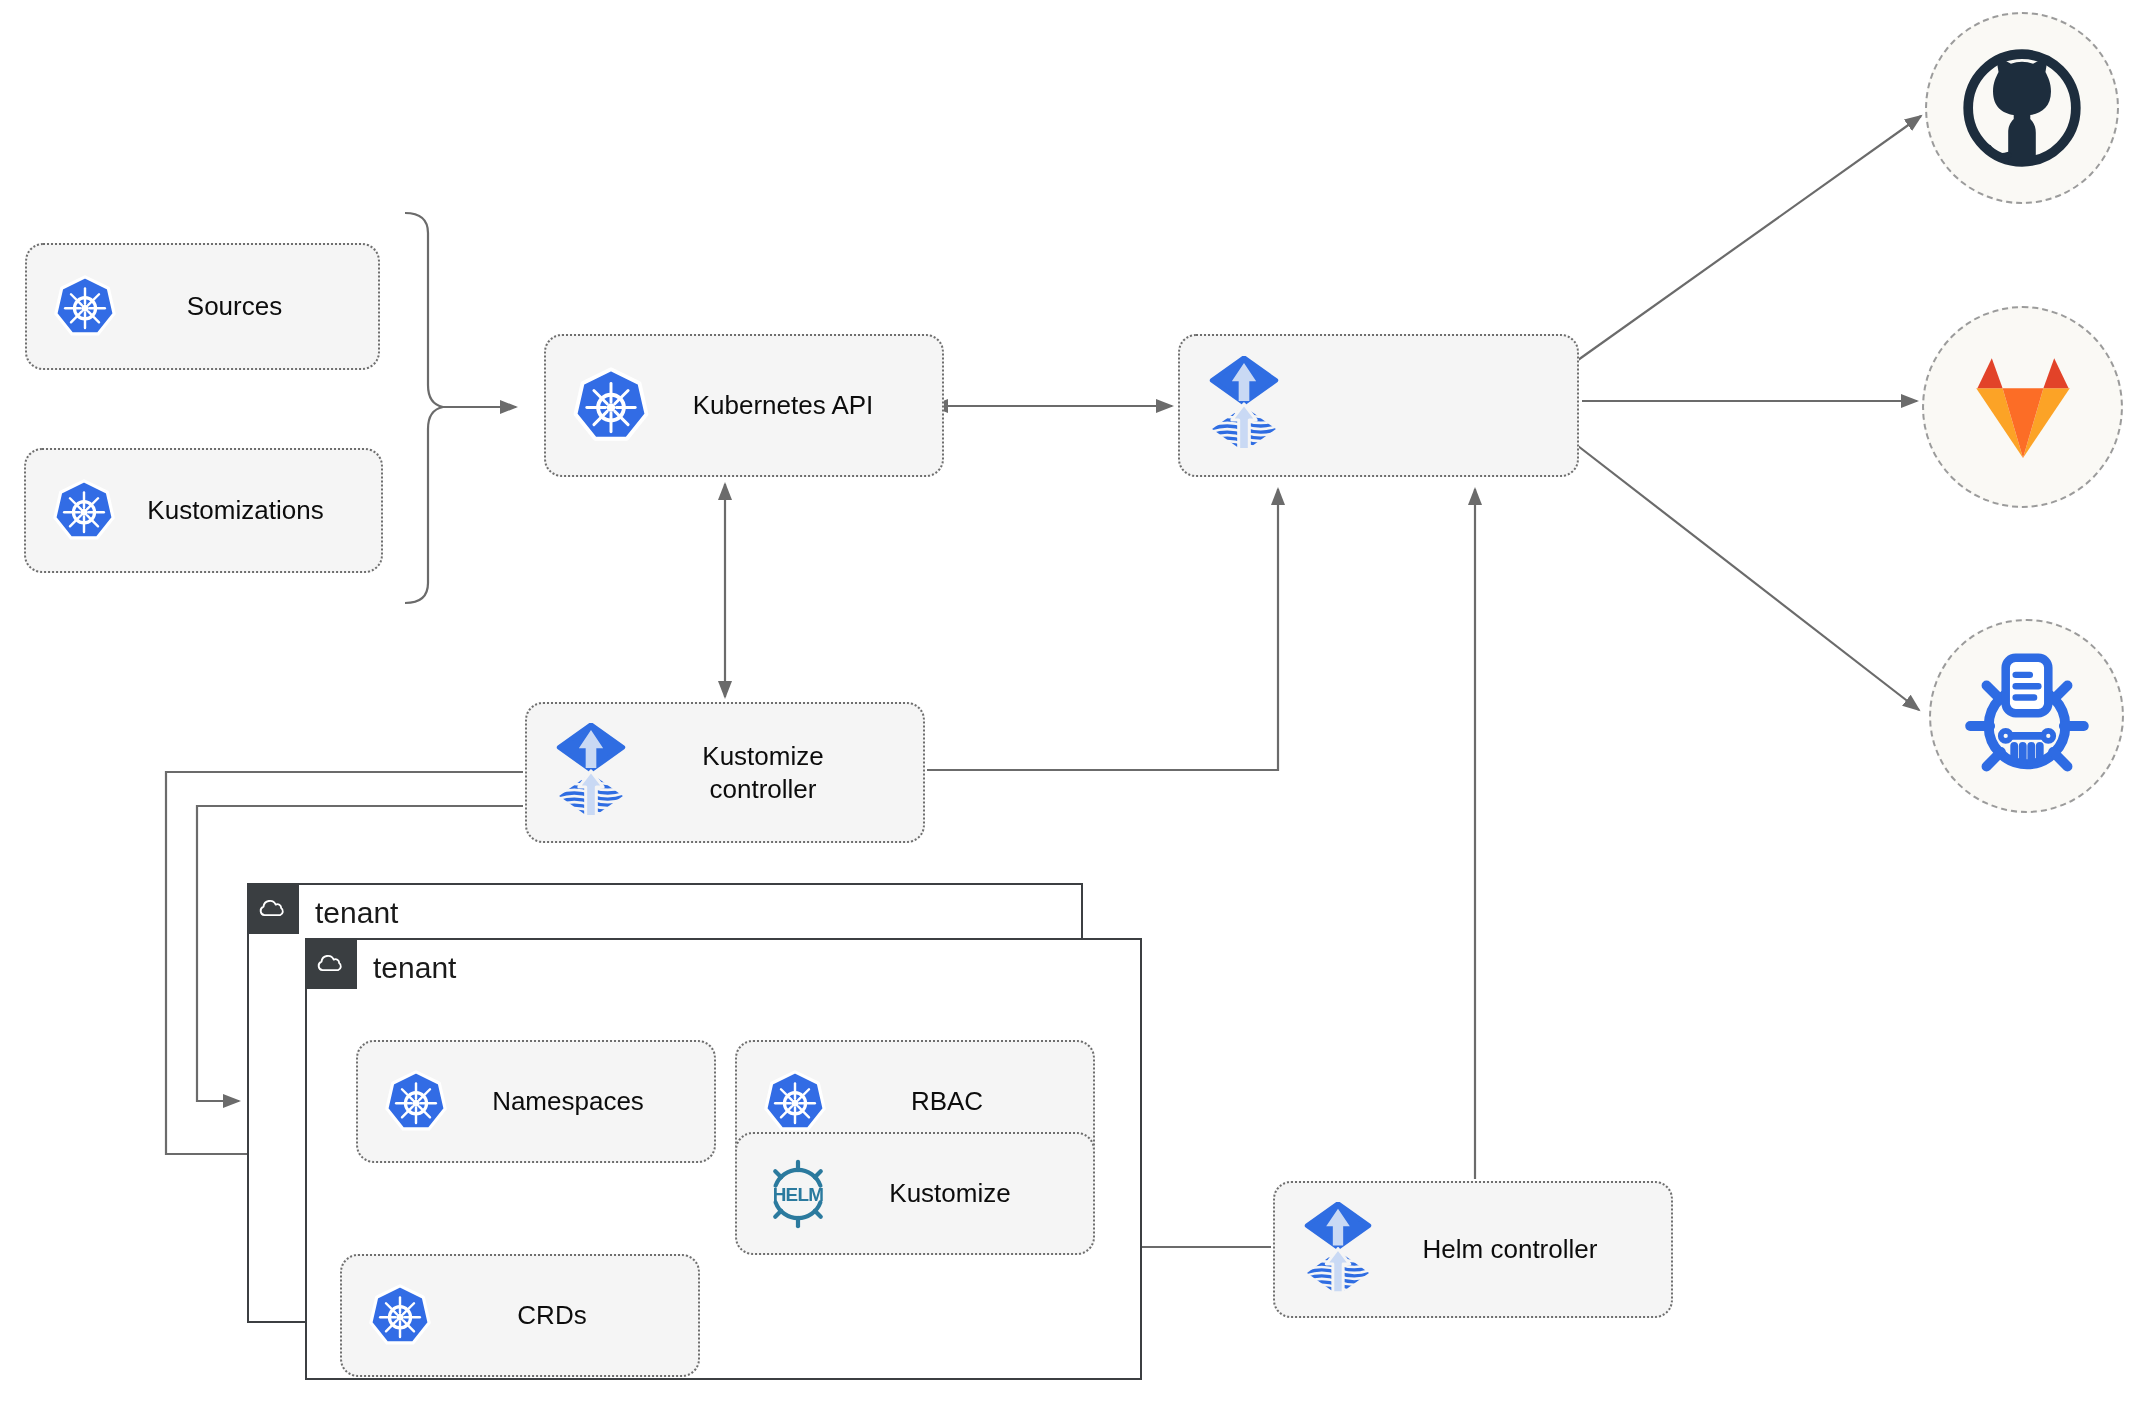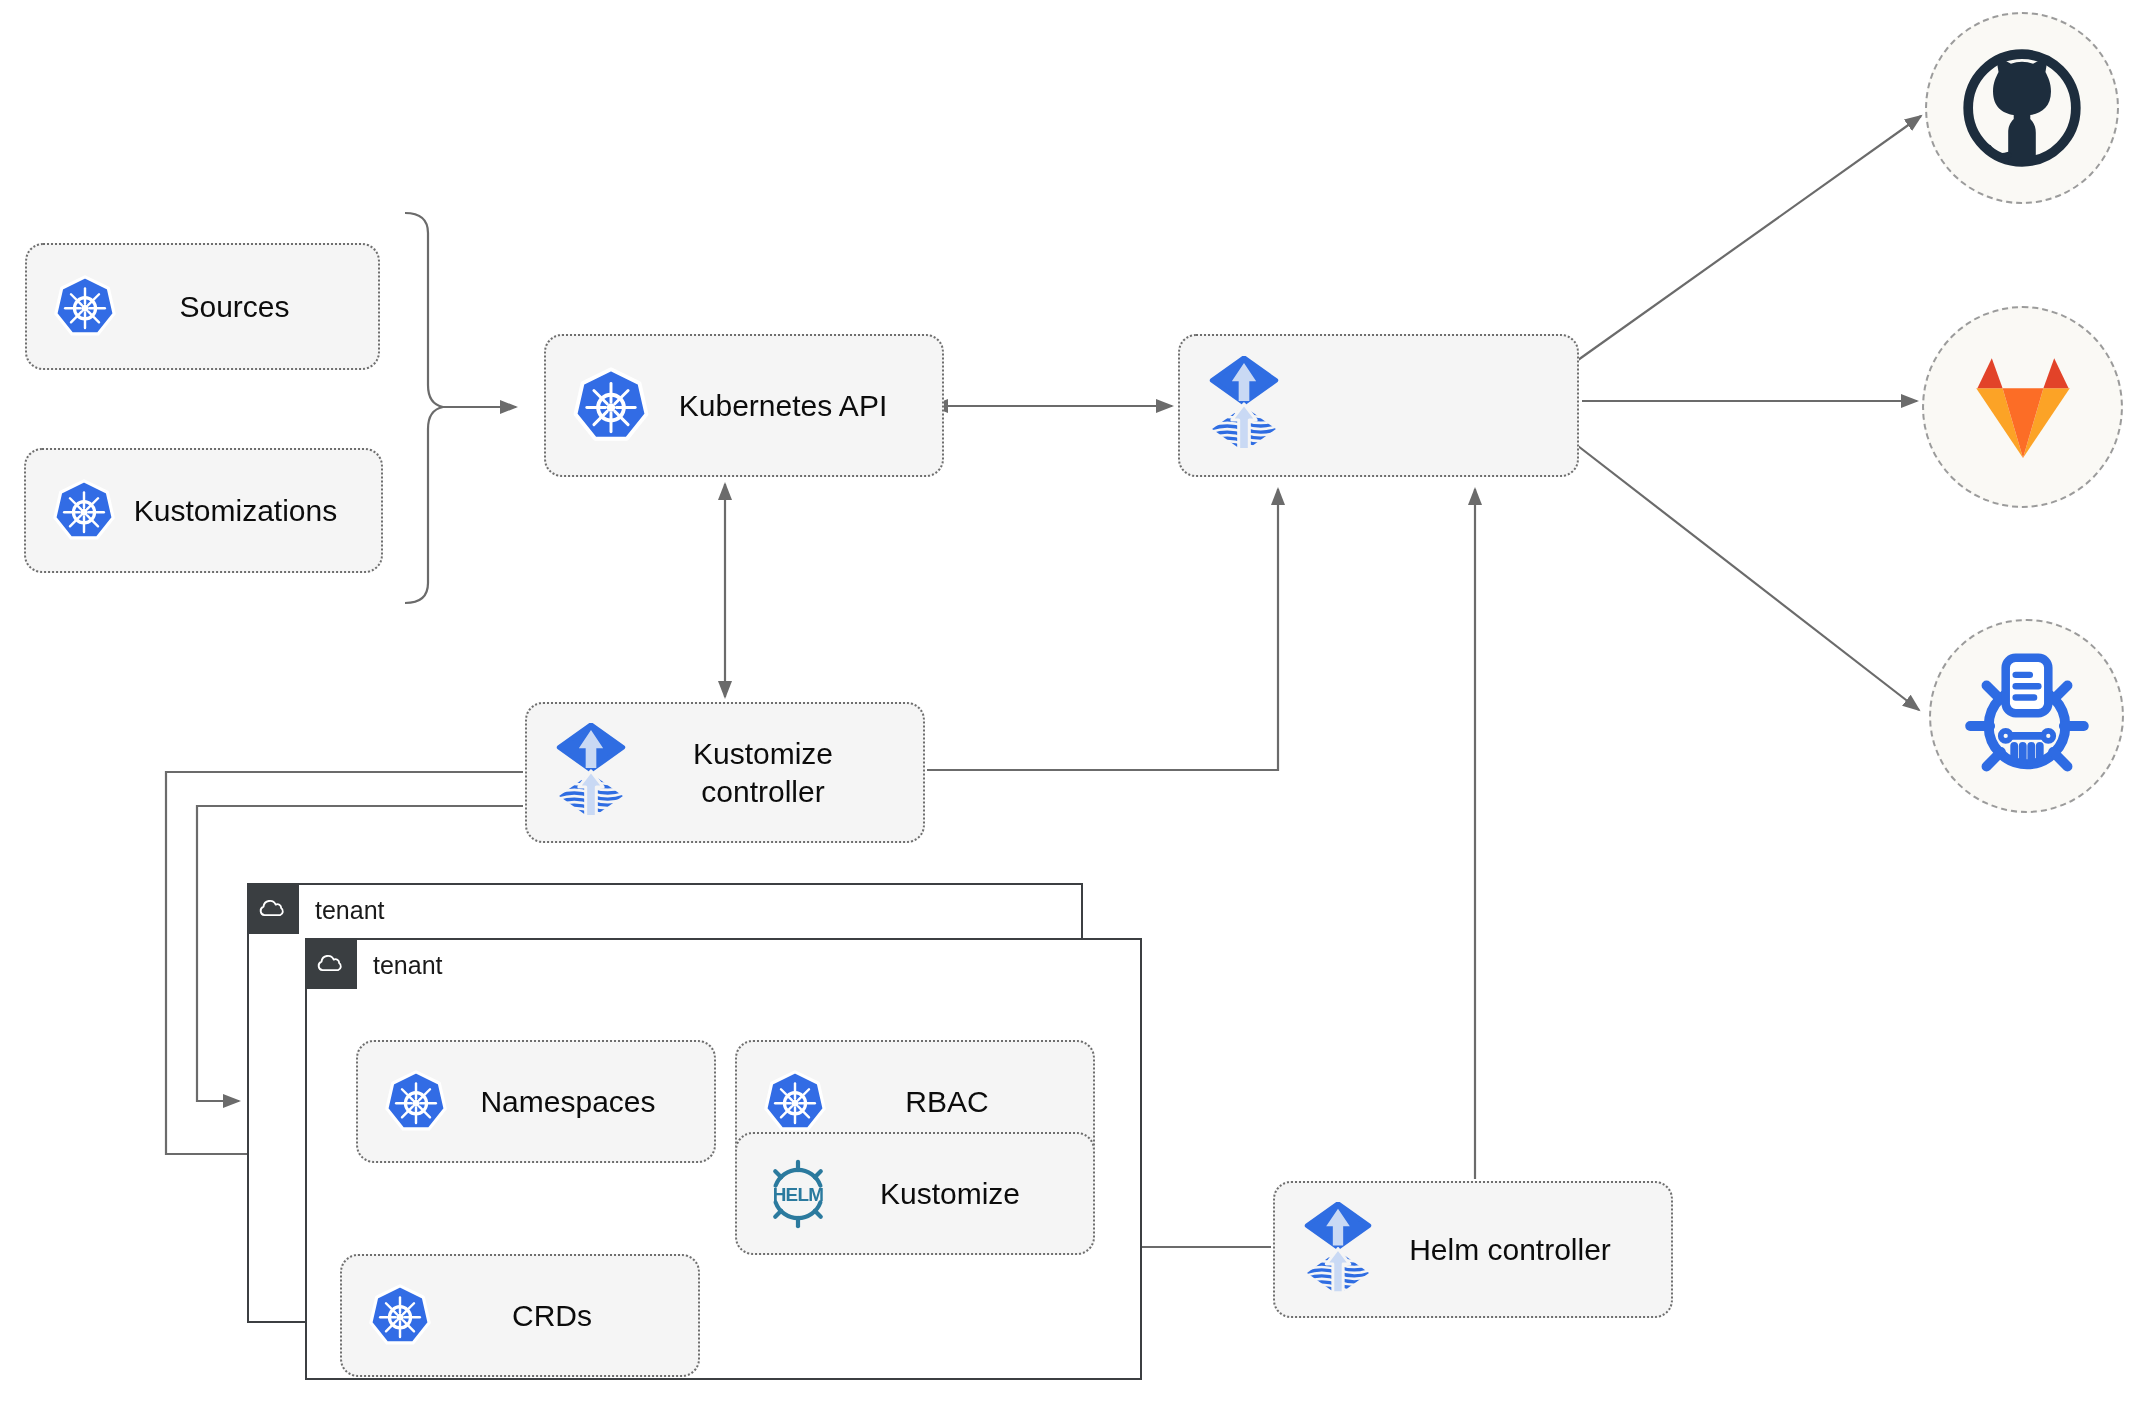--- a/index.html
+++ b/index.html
@@ -11,29 +11,29 @@
   html,body{margin:0;padding:0}
   body{width:2144px;height:1407px;position:relative;background:#fff;overflow:hidden;
        font-family:"Liberation Sans",sans-serif;color:#111}
   svg{display:block}
   #connectors{position:absolute;left:0;top:0;z-index:1}
   .conn{stroke:var(--arrow);stroke-width:2.2;fill:none}
   .ah{fill:var(--arrow)}
   .node{position:absolute;z-index:3;background:var(--node-fill);
         border:2px dotted var(--node-border);border-radius:18px;
         display:flex;align-items:center;padding:0 26px;box-sizing:border-box}
-  .lbl{flex:1;text-align:center;font-size:30px;line-height:1.25;color:#0c0c0c}
+  .lbl{flex:1;text-align:center;font-size:26px;line-height:1.25;color:#0c0c0c}
   .lbl .wrap{display:inline-block;max-width:215px}
   .circle{position:absolute;z-index:3;background:var(--circle-fill);
           border:2px dashed #9b9b9b;border-radius:50%;
           display:flex;align-items:center;justify-content:center;box-sizing:border-box}
   .tenant{position:absolute;background:#fff;border:2px solid #3c3f42;z-index:2;box-sizing:border-box}
   .tenant-head{position:absolute;left:-2px;top:-2px;width:52px;height:51px;
                background:var(--tenant-header);display:flex;align-items:center;justify-content:center}
-  .tenant-label{position:absolute;left:66px;top:11px;font-size:25px;color:#1a1a1a}
+  .tenant-label{position:absolute;left:66px;top:11px;font-size:30px;color:#1a1a1a}
   
   .k8s-hept{fill:var(--k8s);stroke:#fff;stroke-width:5;stroke-linejoin:round}
   .k8s-wheel{stroke:#fff;fill:none;stroke-linecap:round}
   .flux-diamond{fill:var(--flux);stroke:var(--flux);stroke-width:6;stroke-linejoin:round}
   .flux-stripe{stroke:var(--flux);stroke-width:4.4;fill:none}
   .flux-arrow{fill:var(--flux-light)}
   .flux-arrow-o{fill:var(--flux-light);stroke:var(--node-fill);stroke-width:4;stroke-linejoin:round}
   .helm-stroke{stroke:var(--helm);fill:none;stroke-width:6;stroke-linecap:round}
   .helm-text{fill:var(--helm);font-family:"Liberation Sans",sans-serif;font-weight:bold;
              font-size:27px;letter-spacing:-1px}

